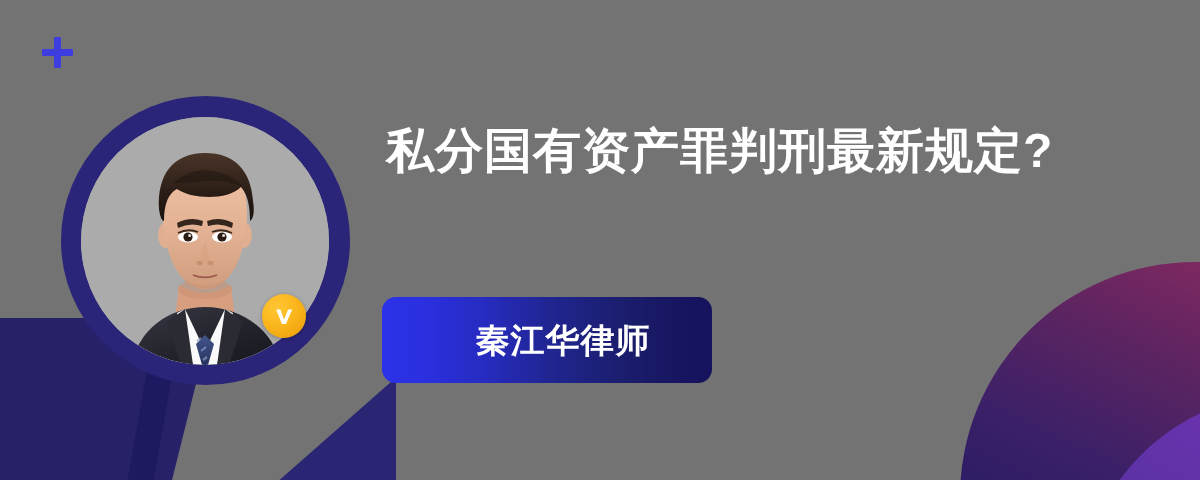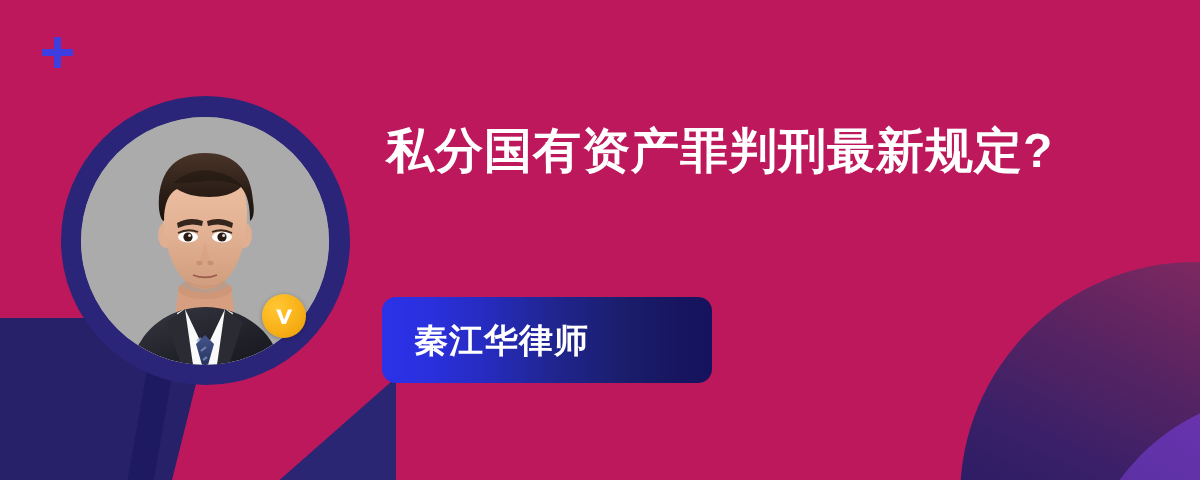--- a/index.html
+++ b/index.html
@@ -11,21 +11,21 @@
   body {
     font-family: "Liberation Sans", "DejaVu Sans", sans-serif;
   }
 
   
   #banner {
     position: relative;
     width: 1200px;
     height: 480px;
     overflow: hidden;
-    background: #be185d;
+    background: #737373;
     user-select: none;
   }
 
   
   .deco { position: absolute; pointer-events: none; }
 
   
   .blob-crimson {
     left: 960px;
     top: 262px;
@@ -170,20 +170,21 @@
         #2A30DE 14%,
         #262BBE 32%,
         #20258F 52%,
         #1b1e6e 72%,
         #17155f 90%,
         #15135E 100%);
     display: flex;
     align-items: center;
     box-sizing: border-box;
     padding-left: 32px;
+    justify-content: center;
   }
   .name-badge-label {
     color: #FFFFFF;
     font-size: 34px;
     font-weight: 700;
     letter-spacing: 1px;
     line-height: 1;
     font-family: "Liberation Sans", "DejaVu Sans", sans-serif;
   }
 </style>

